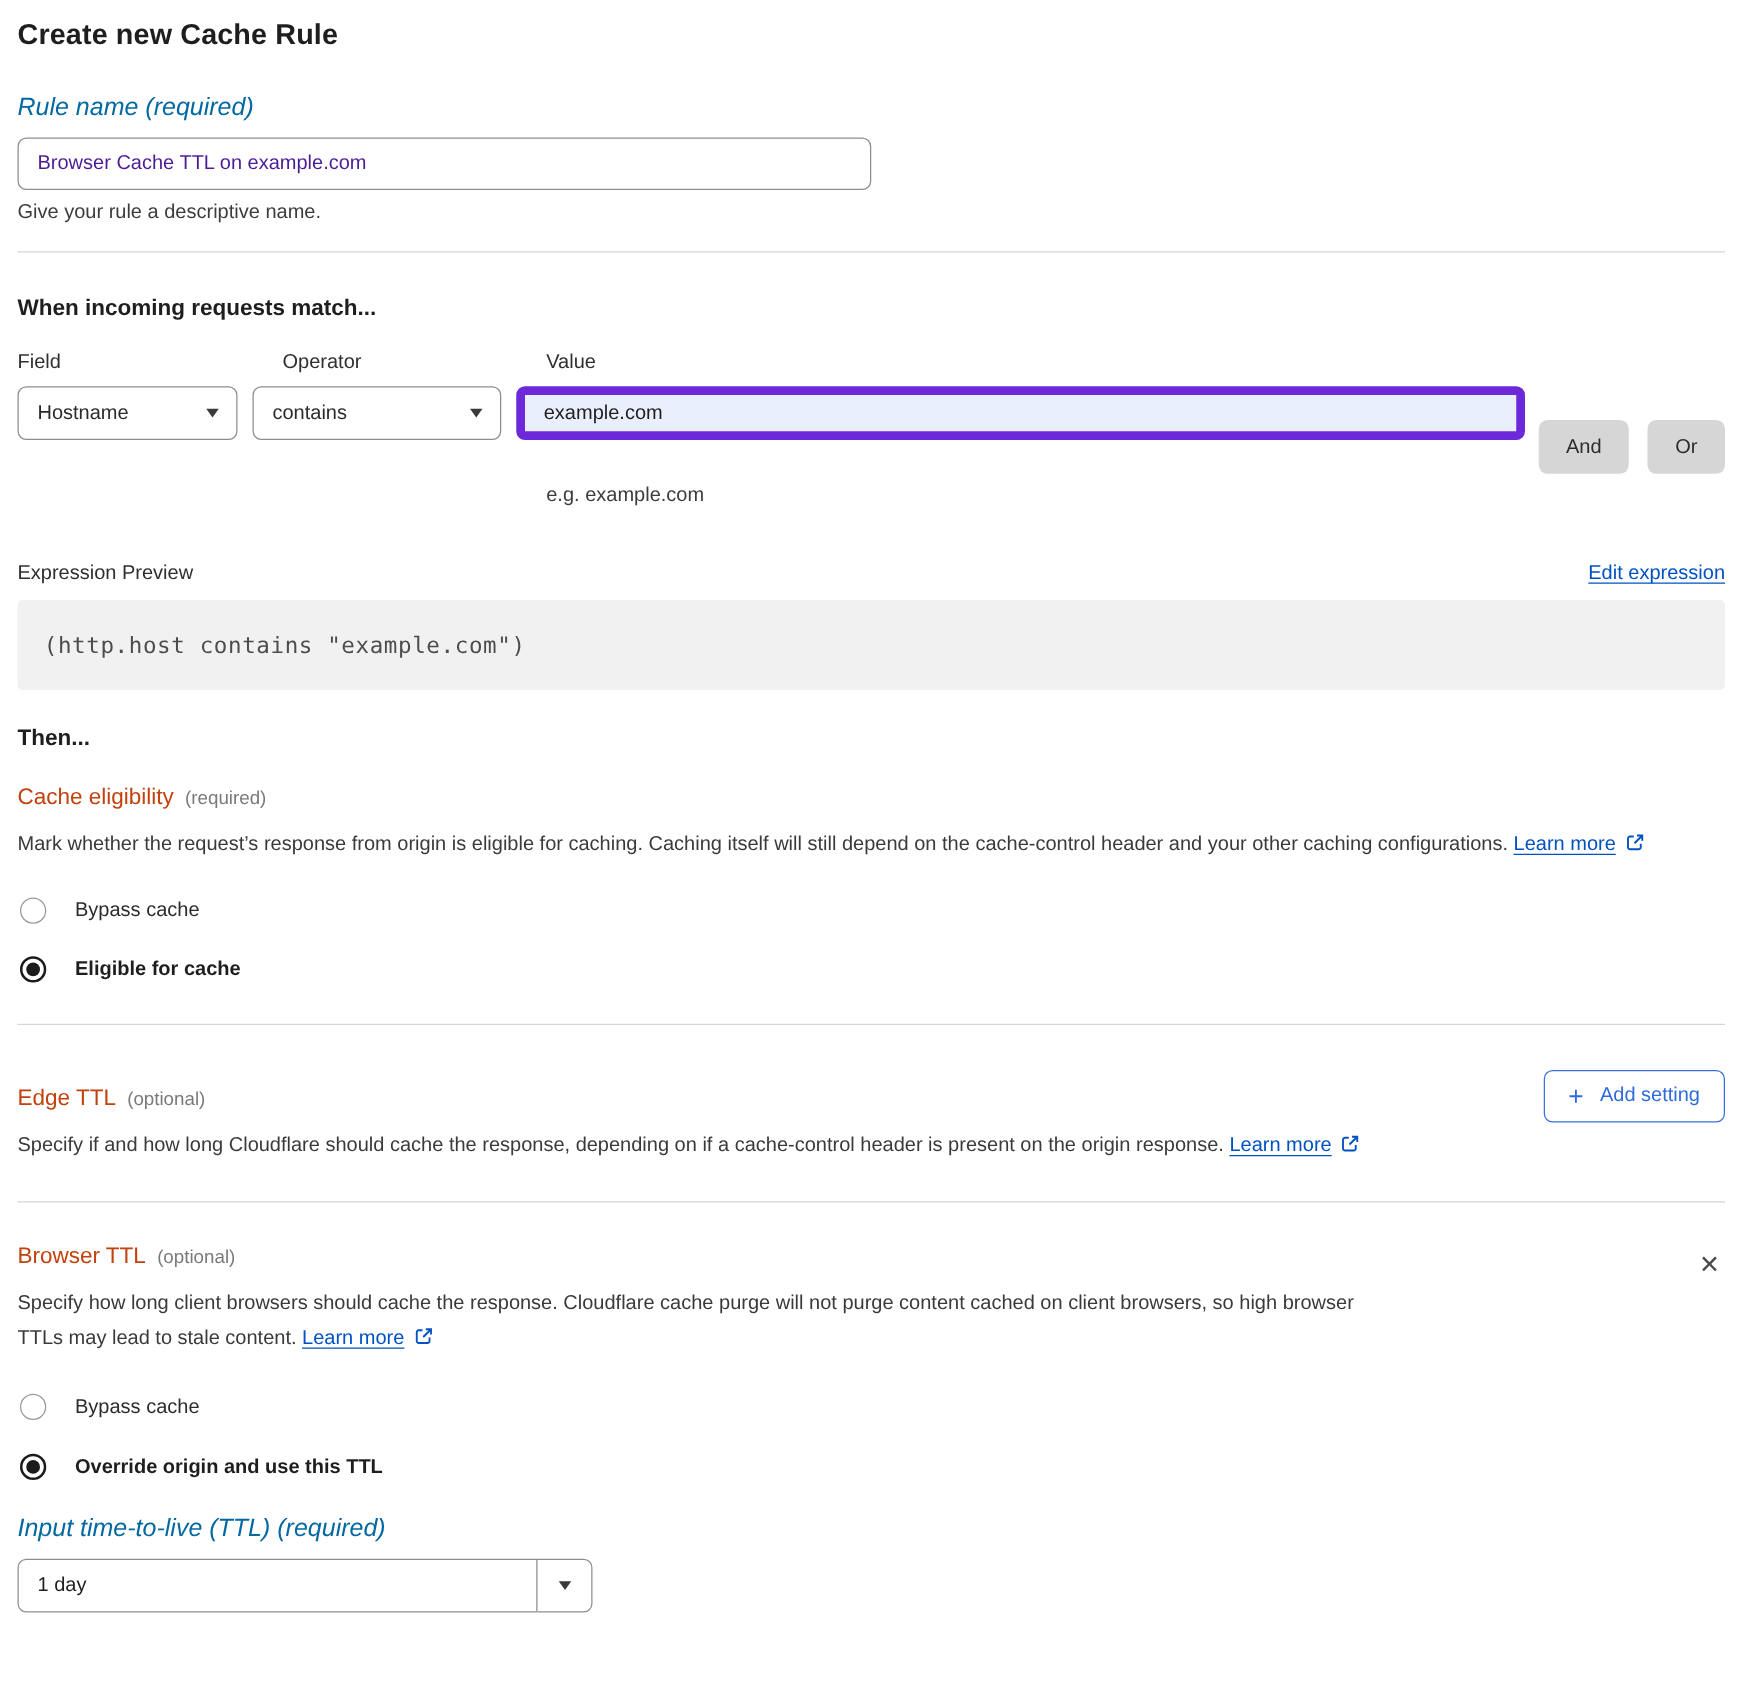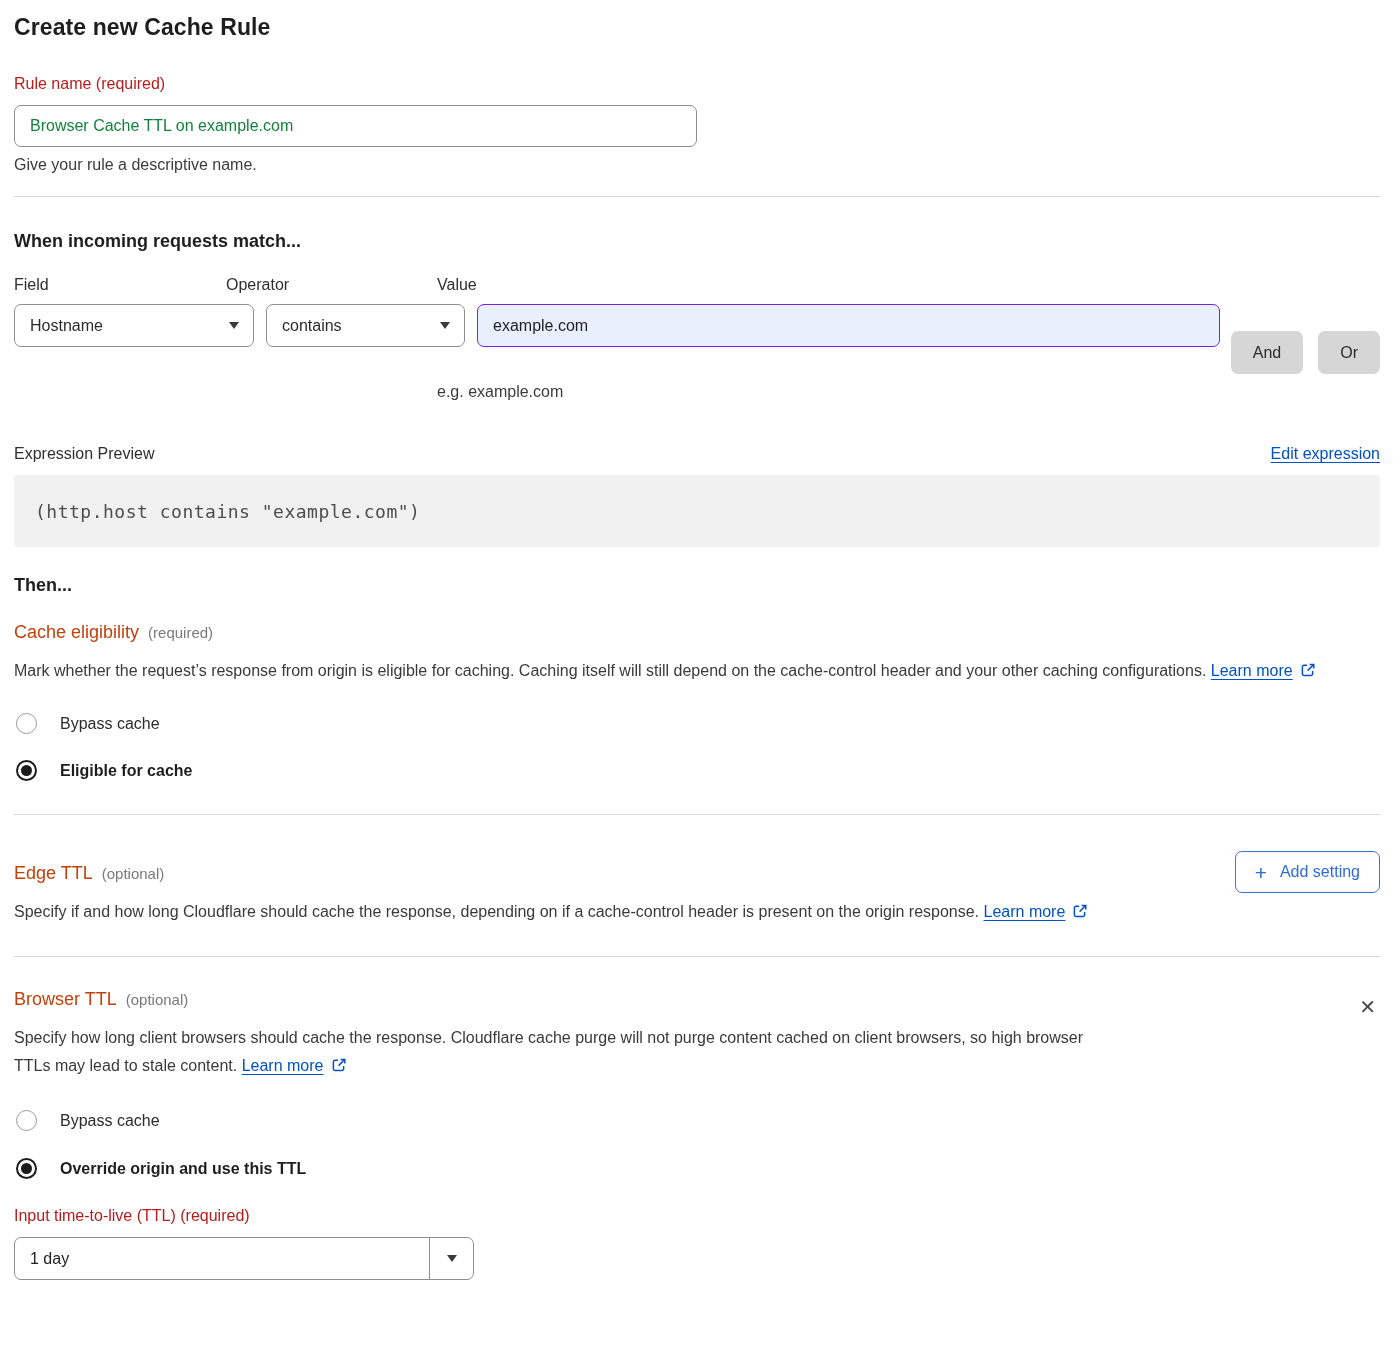--- a/index.html
+++ b/index.html
@@ -8,51 +8,51 @@
     width: 1400px;
     min-height: 1354px;
     font-family: "Liberation Sans", "DejaVu Sans", sans-serif;
     color: #2b2b2b;
     padding: 12px 20px 20px 14px;
   }
   .page { width: 1366px; }
 
   h1.page-title { font-size: 23px; font-weight: 700; color: #1e1e1e; margin-top: 2px; letter-spacing: .1px; }
 
-  .form-label { font-size: 16px; color: #b91c1c; margin-top: 34px; }
+  .form-label { font-size: 20px; color: #0369a1; margin-top: 34px; font-style: italic; }
   .text-input {
     display: block; width: 683px; height: 42px; margin-top: 12px;
     border: 1px solid #8e8e8e; border-radius: 7px; padding: 0 15px;
-    font-size: 16px; color: #15803d; font-family: inherit; background: #fff;
+    font-size: 16px; color: #4c1d95; font-family: inherit; background: #fff;
   }
   .help-text { font-size: 16px; color: #3c3c3c; margin-top: 9px; }
 
   hr.divider { border: none; border-top: 1px solid #d6d6d6; margin-top: 22px; }
 
   h2.section-heading { font-size: 18px; font-weight: 700; color: #1e1e1e; }
   .match-heading { margin-top: 34px; }
 
   .cond-labels { display: flex; margin-top: 24px; font-size: 16px; color: #2f2f2f; }
   .cond-labels .lbl-field { width: 212px; }
   .cond-labels .lbl-operator { width: 211px; }
   .cond-row { display: flex; margin-top: 10px; align-items: stretch; }
   .select-box {
     height: 43px; border: 1px solid #8e8e8e; border-radius: 7px; background: #fff;
     display: flex; align-items: center; justify-content: space-between;
     padding: 0 14px 0 15px; font-size: 16px; color: #2b2b2b; cursor: pointer;
   }
-  .select-field { width: 240px; margin-right: 12px; }
+  .select-field { width: 176px; margin-right: 12px; }
   .select-operator { width: 199px; margin-right: 12px; }
   .caret {
     width: 0; height: 0;
     border-left: 5.5px solid transparent; border-right: 5.5px solid transparent;
     border-top: 7px solid #3a3a3a; margin-left: 10px; flex: 0 0 auto;
   }
   .value-input {
-    flex: 1 1 auto; height: 43px; border: 1px solid #6d28d9; border-radius: 7px;
+    flex: 1 1 auto; height: 43px; border: 7px solid #6d28d9; border-radius: 7px;
     background: #e9effd; padding: 0 15px; font-size: 16px; color: #1f1f1f;
     font-family: inherit; margin-right: 11px;
   }
   .andor-btn {
     height: 43px; border: none; border-radius: 7px; background: #d6d6d6;
     color: #2c2c2c; font-size: 16px; font-family: inherit; cursor: pointer;
     padding: 0 22px;
     margin-top: 27px;
   }
   .btn-and { margin-right: 15px; }

